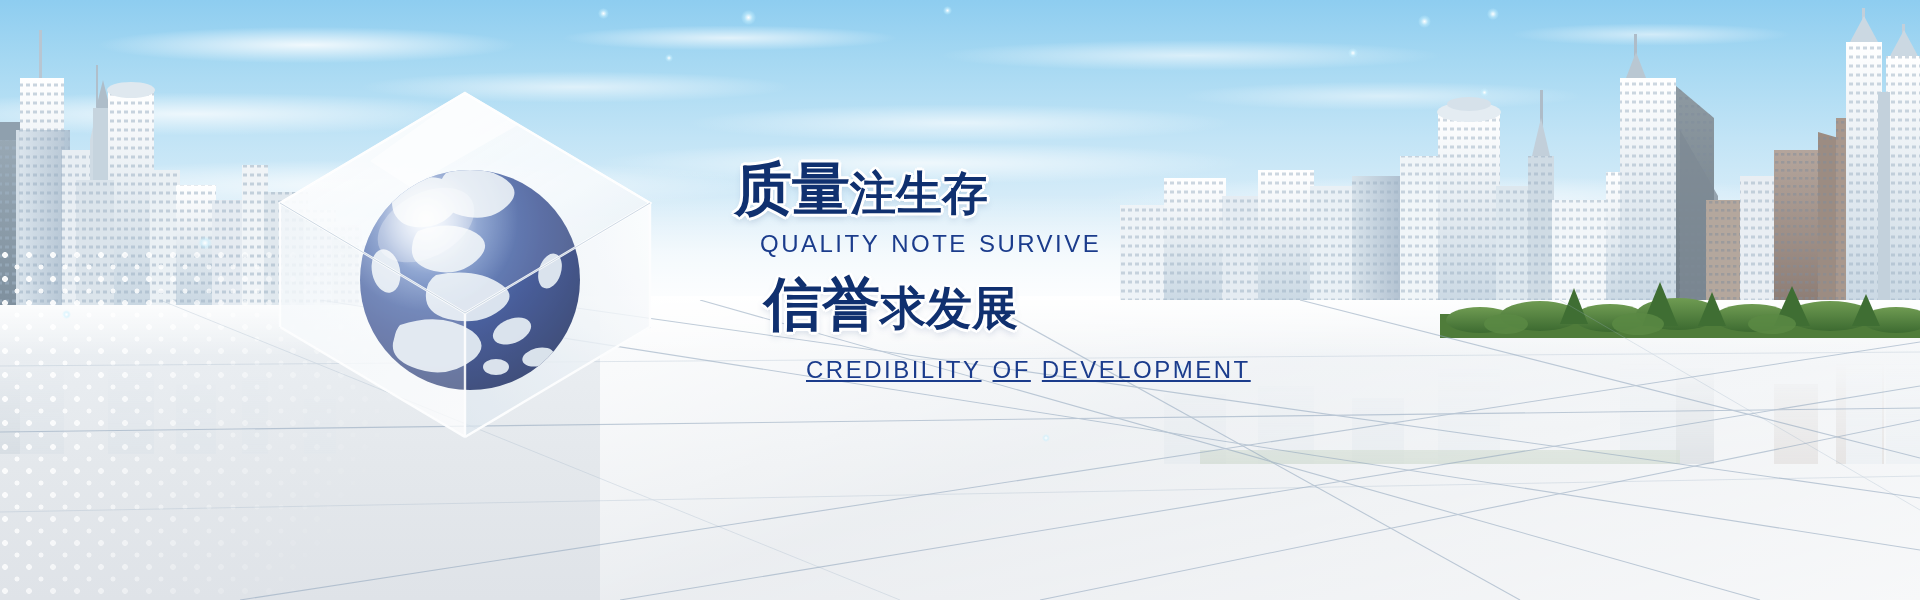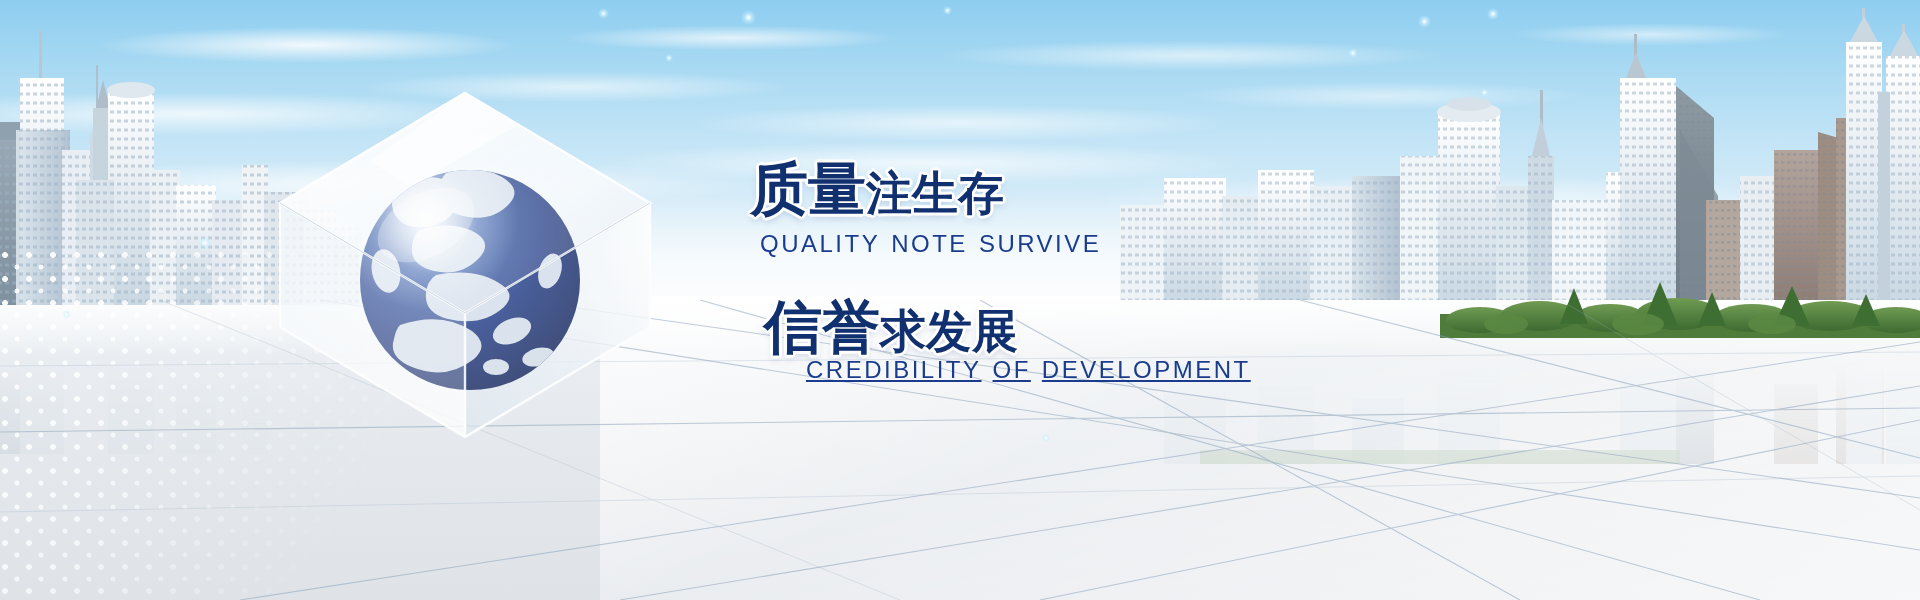--- a/index.html
+++ b/index.html
@@ -76,22 +76,22 @@
 
   .headline { font-weight:bold; color:#10306f; letter-spacing:1px; line-height:1;
     white-space:nowrap;
     text-shadow:
       -2px -2px 0 #ffffff,  2px -2px 0 #ffffff,
       -2px  2px 0 #ffffff,  2px  2px 0 #ffffff,
       -3px  0   0 #ffffff,  3px  0   0 #ffffff,
        0   -3px 0 #ffffff,  0    3px 0 #ffffff,
        0 4px 7px rgba(60,90,140,.28); }
 
-  .h-line1 { position:absolute; left:24px; top:0; font-size:54px; }
-  .h-line2 { position:absolute; left:38px; top:138px; font-size:54px; }
+  .h-line1 { position:absolute; left:8px; top:0; font-size:54px; }
+  .h-line2 { position:absolute; left:38px; top:116px; font-size:54px;font-family:Liberation Serif, serif; }
 
   .h-big   { font-size:58px; letter-spacing:0; }
   .h-small { font-size:46px; letter-spacing:0; }
 
   .sub { position:absolute; color:#1b3c8c; font-size:24px; letter-spacing:2.5px;
     white-space:nowrap; font-weight:400; }
   .sub-1 { left:34px; top:70px; }
   .sub-2 { left:80px; top:196px;text-decoration:underline; }
 
   .sub span { margin-right:11px; }

